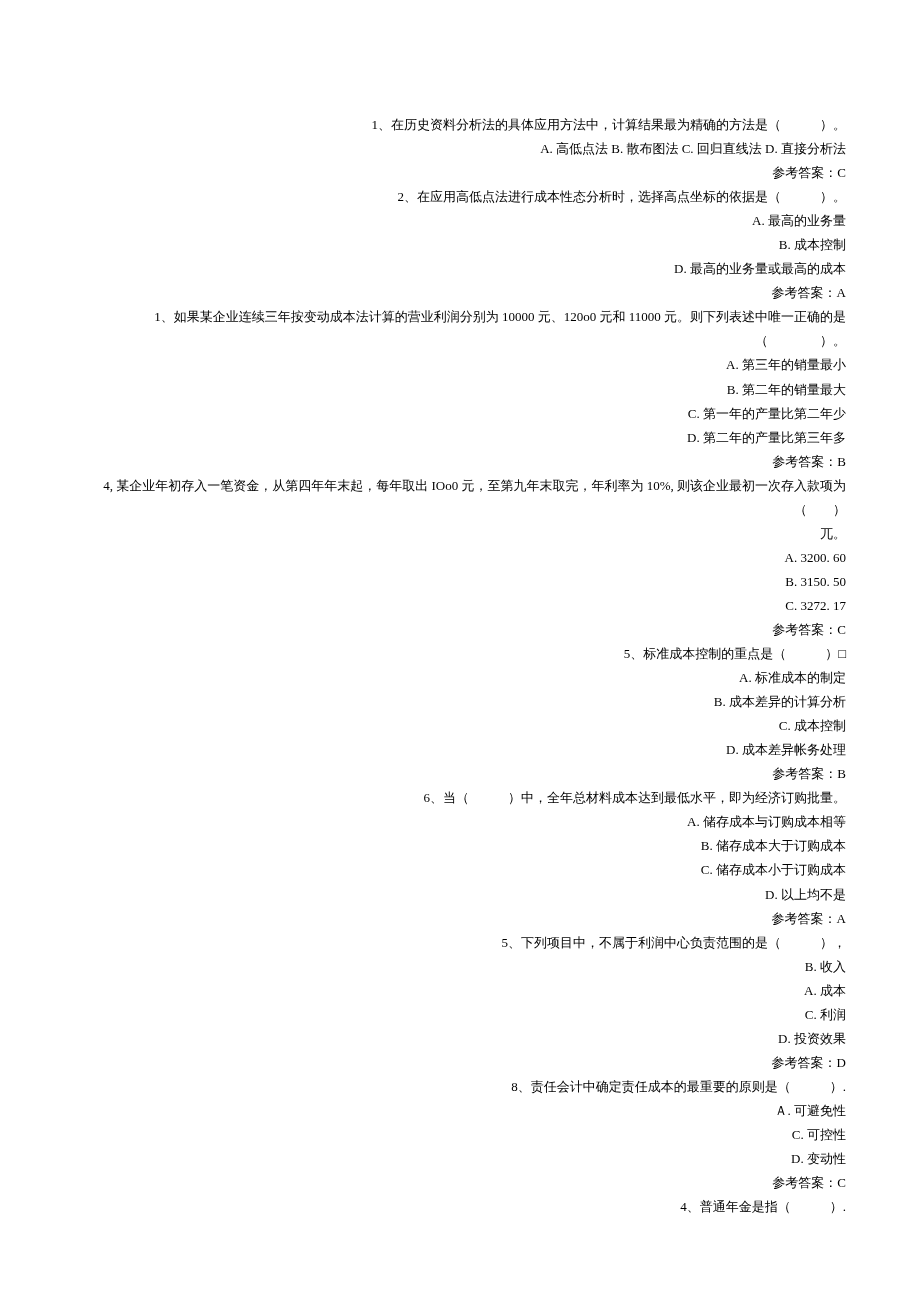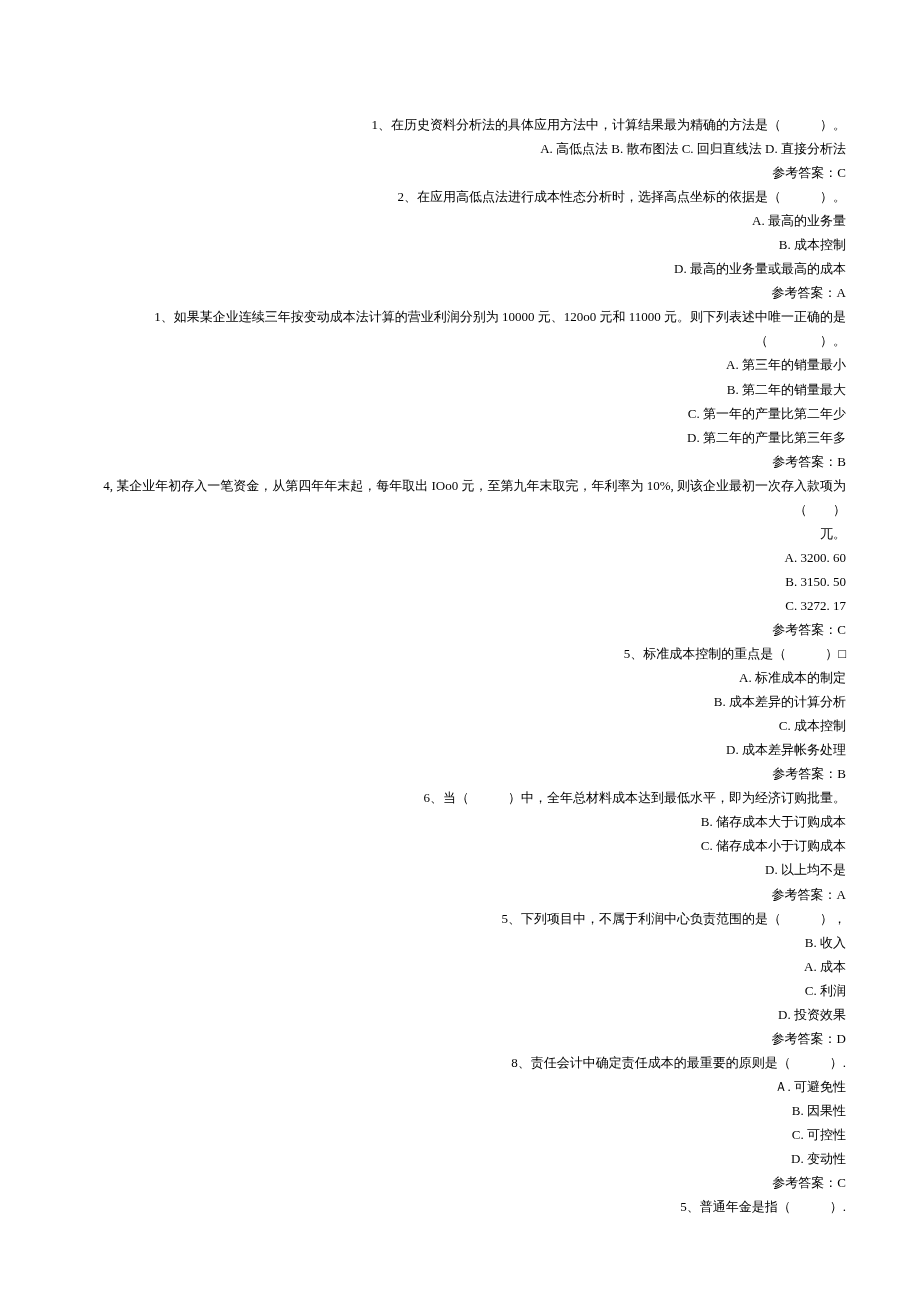--- a/index.html
+++ b/index.html
@@ -45,30 +45,30 @@
     <span class="line">B. 3150. 50</span>
     <span class="line">C. 3272. 17</span>
     <span class="line">参考答案：C</span>
     <span class="line">5、标准成本控制的重点是（　　　）□</span>
     <span class="line">A. 标准成本的制定</span>
     <span class="line">B. 成本差异的计算分析</span>
     <span class="line">C. 成本控制</span>
     <span class="line">D. 成本差异帐务处理</span>
     <span class="line">参考答案：B</span>
     <span class="line">6、当（　　　）中，全年总材料成本达到最低水平，即为经济订购批量。</span>
+    <span class="line">A. 储存成本与订购成本相等</span>
     <span class="line">B. 储存成本大于订购成本</span>
     <span class="line">C. 储存成本小于订购成本</span>
     <span class="line">D. 以上均不是</span>
     <span class="line">参考答案：A</span>
     <span class="line">5、下列项目中，不属于利润中心负责范围的是（　　　），</span>
     <span class="line">B. 收入</span>
     <span class="line">A. 成本</span>
     <span class="line">C. 利润</span>
     <span class="line">D. 投资效果</span>
     <span class="line">参考答案：D</span>
     <span class="line">8、责任会计中确定责任成本的最重要的原则是（　　　）.</span>
     <span class="line">Ａ. 可避免性</span>
-    <span class="line">B. 因果性</span>
     <span class="line">C. 可控性</span>
     <span class="line">D. 变动性</span>
     <span class="line">参考答案：C</span>
-    <span class="line">5、普通年金是指（　　　）.</span>
+    <span class="line">4、普通年金是指（　　　）.</span>
   </div>
 
 </body></html>

